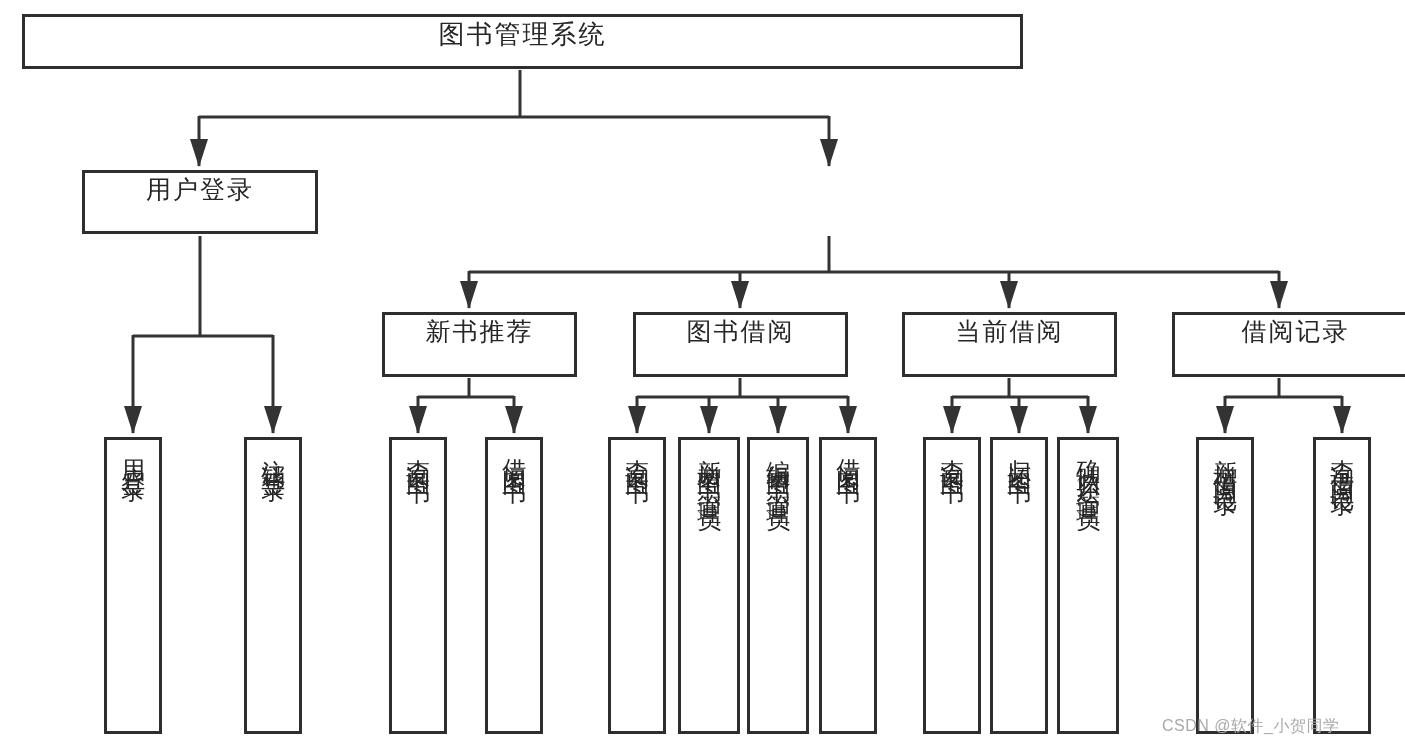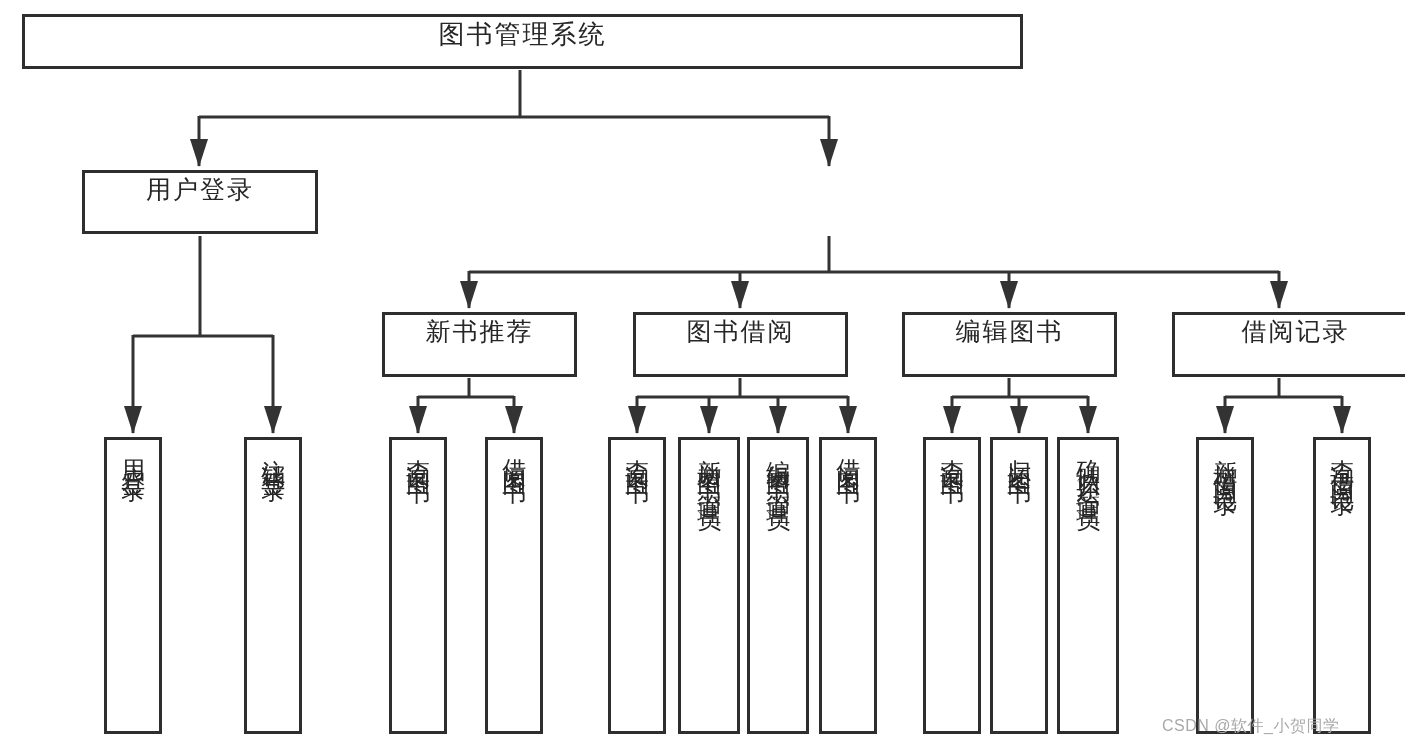--- a/index.html
+++ b/index.html
@@ -107,21 +107,21 @@
     <span class="hlabel">用户登录</span>
   </div>
 
   <div class="node" style="left:382px;top:312px;width:195px;height:65px">
     <span class="hlabel">新书推荐</span>
   </div>
   <div class="node" style="left:633px;top:312px;width:215px;height:65px">
     <span class="hlabel">图书借阅</span>
   </div>
   <div class="node" style="left:902px;top:312px;width:215px;height:65px">
-    <span class="hlabel">编辑图书</span>
+    <span class="hlabel">当前借阅</span>
   </div>
   <div class="node" style="left:1172px;top:312px;width:247px;height:65px">
     <span class="hlabel">借阅记录</span>
   </div>
 
   <div class="node" style="left:104px;top:437px;width:58px;height:297px">
     <span class="vtext">用户登录</span>
   </div>
   <div class="node" style="left:244px;top:437px;width:58px;height:297px">
     <span class="vtext">注销登录</span>

